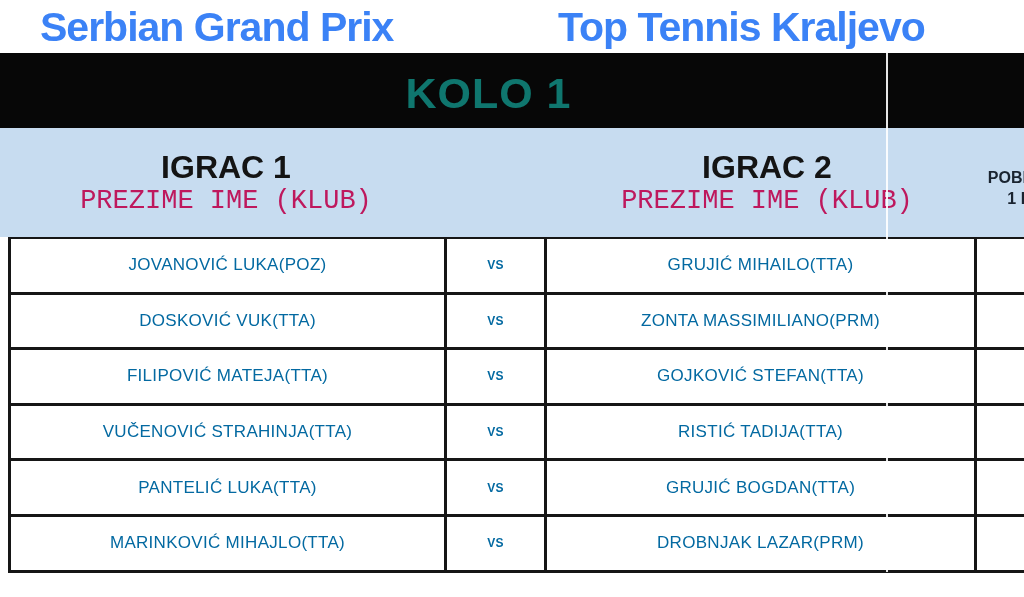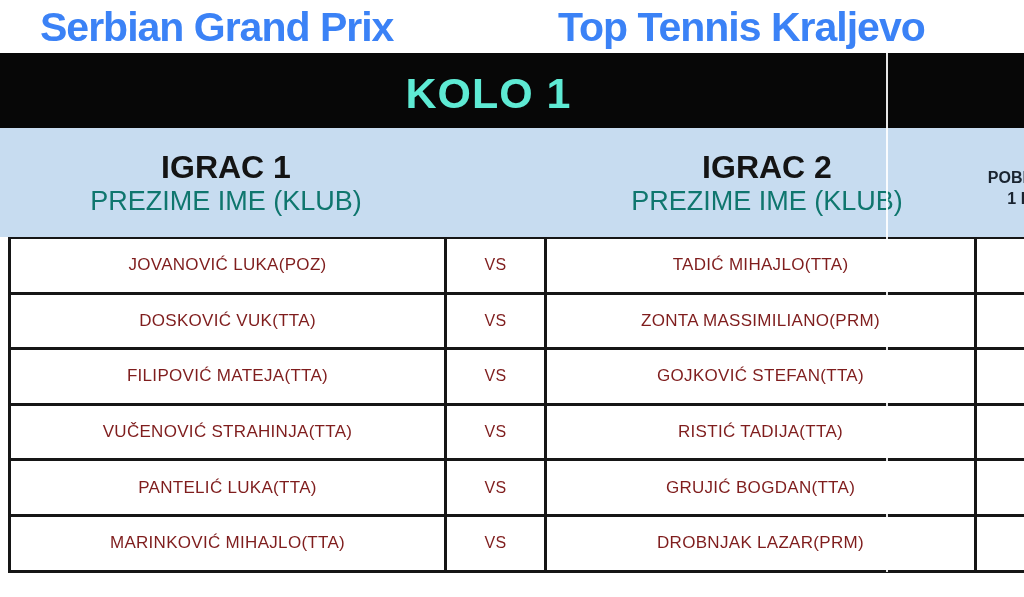--- a/index.html
+++ b/index.html
@@ -33,21 +33,21 @@
     left: 0; top: 53px;
     width: 1024px; height: 75px;
     background: #070707;
   }
   .round-label {
     position: absolute;
     left: 0; top: 0;
     width: 977px; height: 75px;
     text-align: center;
     line-height: 80px;
-    color: #5eead4;
+    color: #0f766e;
     font-size: 43px;
     font-weight: bold;
     letter-spacing: 1px;
   }
 
   
   .header-band {
     position: absolute;
     left: 0; top: 128px;
     width: 1024px; height: 109px;
@@ -67,22 +67,23 @@
   .hwin  { left: 974px; width: 112px; padding-top: 12px; box-sizing: border-box; }
   .htitle {
     font-size: 32px;
     font-weight: bold;
     color: #141414;
     letter-spacing: 0px;
   }
   .hsub {
     margin-top: 0;
     font-size: 27px;
-    color: #0f766e;
+    color: #be185d;
     white-space: nowrap;
+    font-family: Liberation Mono, monospace;
   }
   .hwin-line {
     font-size: 16px;
     font-weight: bold;
     color: #1a2430;
     line-height: 1.3;
     white-space: nowrap;
   }
 
   
@@ -95,27 +96,27 @@
     border-top: 2px solid #161616;
     border-left: 3px solid #161616;
   }
   .cell {
     border-right: 3px solid #161616;
     border-bottom: 3px solid #161616;
     display: flex;
     align-items: center;
     justify-content: center;
     font-size: 17px;
-    color: #7f1d1d;
+    color: #0369a1;
     letter-spacing: 0.3px;
     white-space: nowrap;
     box-sizing: border-box;
     text-align: right;
   }
-  .cell.vs { font-size: 16px; }
+  .cell.vs { font-size: 12px; font-weight: bold; }
 
   
   .gridline-artifact {
     position: absolute;
     left: 886px; top: 53px;
     width: 2px; height: 519px;
     background: rgba(255,255,255,0.9);
     z-index: 5;
   }
 </style>
@@ -143,21 +144,21 @@
     <div class="hcell hwin">
       <div class="hwin-line">POBEDNIK</div>
       <div class="hwin-line">1 ILI 2</div>
     </div>
   </div>
 
   <div class="grid">
 
     <div class="cell">JOVANOVIĆ LUKA(POZ)</div>
     <div class="cell vs">VS</div>
-    <div class="cell">TADIĆ MIHAJLO(TTA)</div>
+    <div class="cell">GRUJIĆ MIHAILO(TTA)</div>
     <div class="cell"></div>
 
     <div class="cell">DOSKOVIĆ VUK(TTA)</div>
     <div class="cell vs">VS</div>
     <div class="cell">ZONTA MASSIMILIANO(PRM)</div>
     <div class="cell"></div>
 
     <div class="cell">FILIPOVIĆ MATEJA(TTA)</div>
     <div class="cell vs">VS</div>
     <div class="cell">GOJKOVIĆ STEFAN(TTA)</div>

